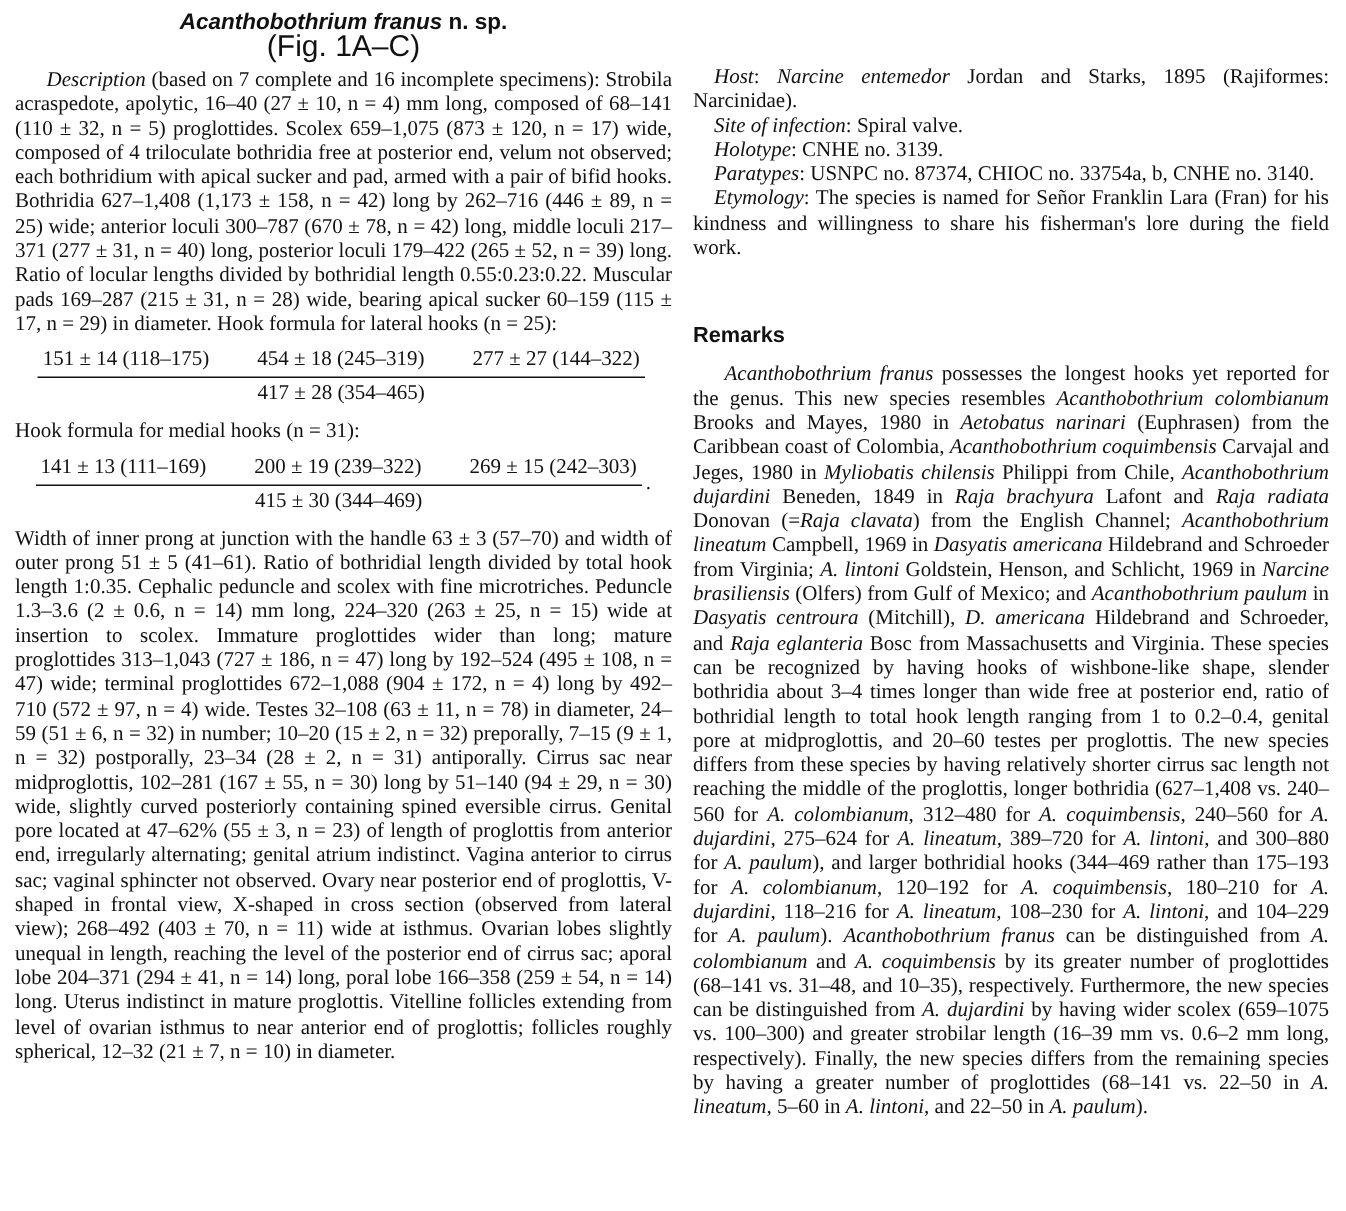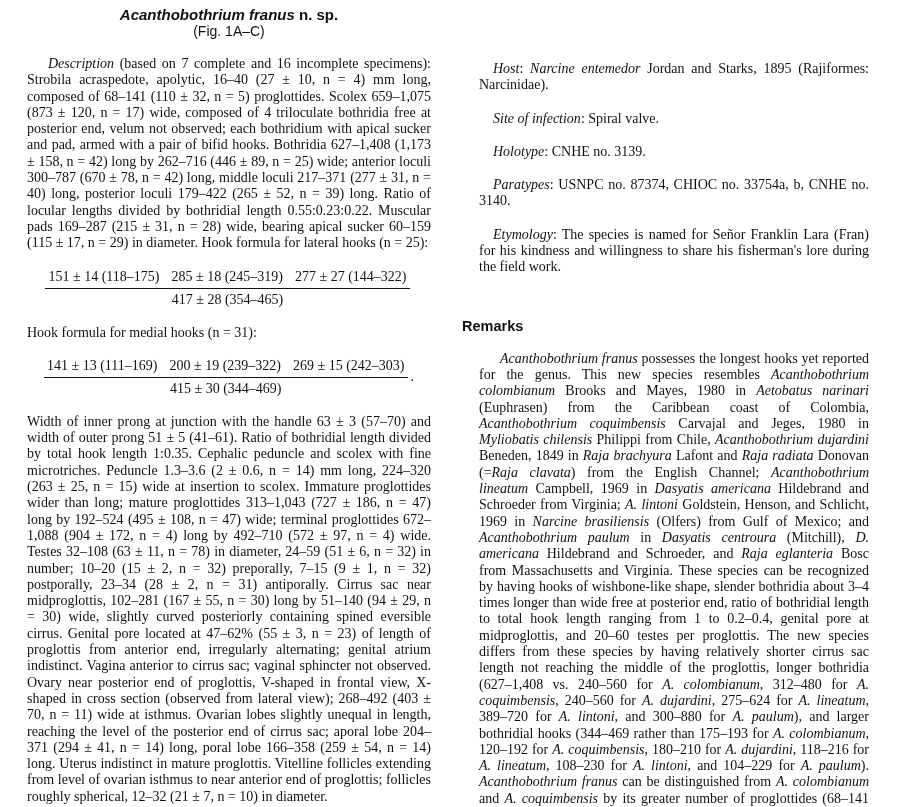--- a/index.html
+++ b/index.html
@@ -32,26 +32,26 @@
   }
   .species-title {
     font-family: "Liberation Sans", sans-serif;
     font-weight: bold;
     font-size: 15px;
     line-height: 17px;
   }
   .species-title .ti { font-style: italic; }
   .fig-ref {
     font-family: "Liberation Sans", sans-serif;
-    font-size: 14px;
+    font-size: 20px;
     line-height: 16px;
   }
 
   .para {
-    margin: 17px;
+    margin: 0;
     font-size: 14px;
     line-height: 16.3px;
     text-align: justify;
     text-justify: inter-word;
   }
   .indent      { text-indent: 21px; }
   .indent-sm   { text-indent: 14px; }
   .noindent    { text-indent: 0; }
   .intro-line  { text-align: left; }
 
@@ -68,21 +68,21 @@
     display: flex;
     justify-content: center;
     align-items: center;
     margin: 7px 0 9px 0;
     font-size: 14px;
     line-height: 16px;
   }
   .frac { display: inline-block; text-align: center; }
   .frac .num {
     display: flex;
-    gap: 12px;
+    gap: 32px;
     border-bottom: 1.4px solid #111;
     padding: 0 3px 3px 3px;
     white-space: nowrap;
   }
   .frac .den { padding-top: 3px; }
   .formula .suffix { align-self: center; padding-left: 3px; }
 </style>
 </head>
 <body>
 
@@ -96,21 +96,21 @@
       </div>
       <div class="fig-ref">(Fig. 1A–C)</div>
     </div>
 
     <p class="para indent"><i>Description</i> (based on 7 complete and 16 incomplete specimens): Strobila acraspedote, apolytic, 16–40 (27 ± 10, n = 4) mm long, composed of 68–141 (110 ± 32, n = 5) proglottides. Scolex 659–1,075 (873 ± 120, n = 17) wide, composed of 4 triloculate bothridia free at posterior end, velum not observed; each bothridium with apical sucker and pad, armed with a pair of bifid hooks. Bothridia 627–1,408 (1,173 ± 158, n = 42) long by 262–716 (446 ± 89, n = 25) wide; anterior loculi 300–787 (670 ± 78, n = 42) long, middle loculi 217–371 (277 ± 31, n = 40) long, posterior loculi 179–422 (265 ± 52, n = 39) long. Ratio of locular lengths divided by bothridial length 0.55:0.23:0.22. Muscular pads 169–287 (215 ± 31, n = 28) wide, bearing apical sucker 60–159 (115 ± 17, n = 29) in diameter. Hook formula for lateral hooks (n = 25):</p>
 
     <div class="formula">
       <div class="frac">
         <div class="num">
           <span>151 ± 14 (118–175)</span>
-          <span>285 ± 18 (245–319)</span>
+          <span>454 ± 18 (245–319)</span>
           <span>277 ± 27 (144–322)</span>
         </div>
         <div class="den">417 ± 28 (354–465)</div>
       </div>
       <span class="suffix"></span>
     </div>
 
     <p class="para noindent intro-line">Hook formula for medial hooks (n = 31):</p>
 
     <div class="formula">

